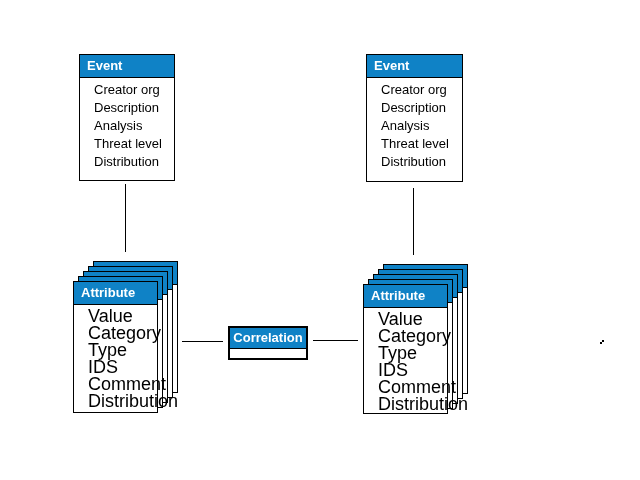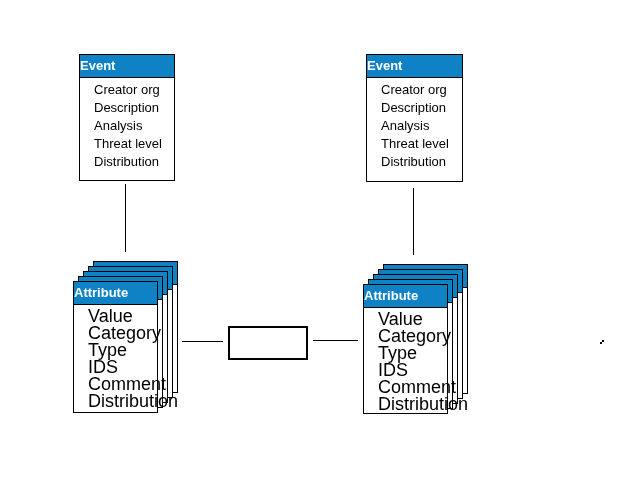--- a/index.html
+++ b/index.html
@@ -7,21 +7,21 @@
     position:relative;width:640px;height:480px;background:#ffffff;
     font-family:"Liberation Sans",sans-serif;overflow:hidden;
   }
   .entity{
     position:absolute;box-sizing:border-box;background:#ffffff;
     border:1px solid #000000;
   }
   .entity-header{
     height:22px;border-bottom:1px solid #000000;background:var(--accent,#0f82c6);
     color:#ffffff;font-size:13px;font-weight:bold;line-height:22px;
-    white-space:nowrap;overflow:hidden;
+    padding-left:7px;white-space:nowrap;overflow:hidden;
   }
   .entity-body{padding:3px 0 0 6px;color:#000000;margin-left:8px;}
   .event .entity-body .field{font-size:13px;line-height:18px;white-space:nowrap;}
   .attribute .entity-body .field{font-size:18px;line-height:17px;white-space:nowrap;}
   .stack-layer{
     position:absolute;box-sizing:border-box;background:#ffffff;
     border:1px solid #000000;
   }
   .stack-layer .entity-header{padding-left:0;}
   .corr{
@@ -115,20 +115,21 @@
       <div class="field">Type</div>
       <div class="field">IDS</div>
       <div class="field">Comment</div>
       <div class="field">Distribution</div>
     </div>
   </div>
 
   <div class="connector" style="left:182px;top:341px;width:41px;height:1px;"></div>
 
   <div class="corr" style="left:228px;top:326px;width:80px;height:34px;">
+    <div class="entity-header">Correlation</div>
     <div class="corr-body"></div>
   </div>
 
   <div class="connector" style="left:313px;top:340px;width:45px;height:1px;"></div>
 
   <div class="stray"></div>
 
 </div>
 
 </body></html>

